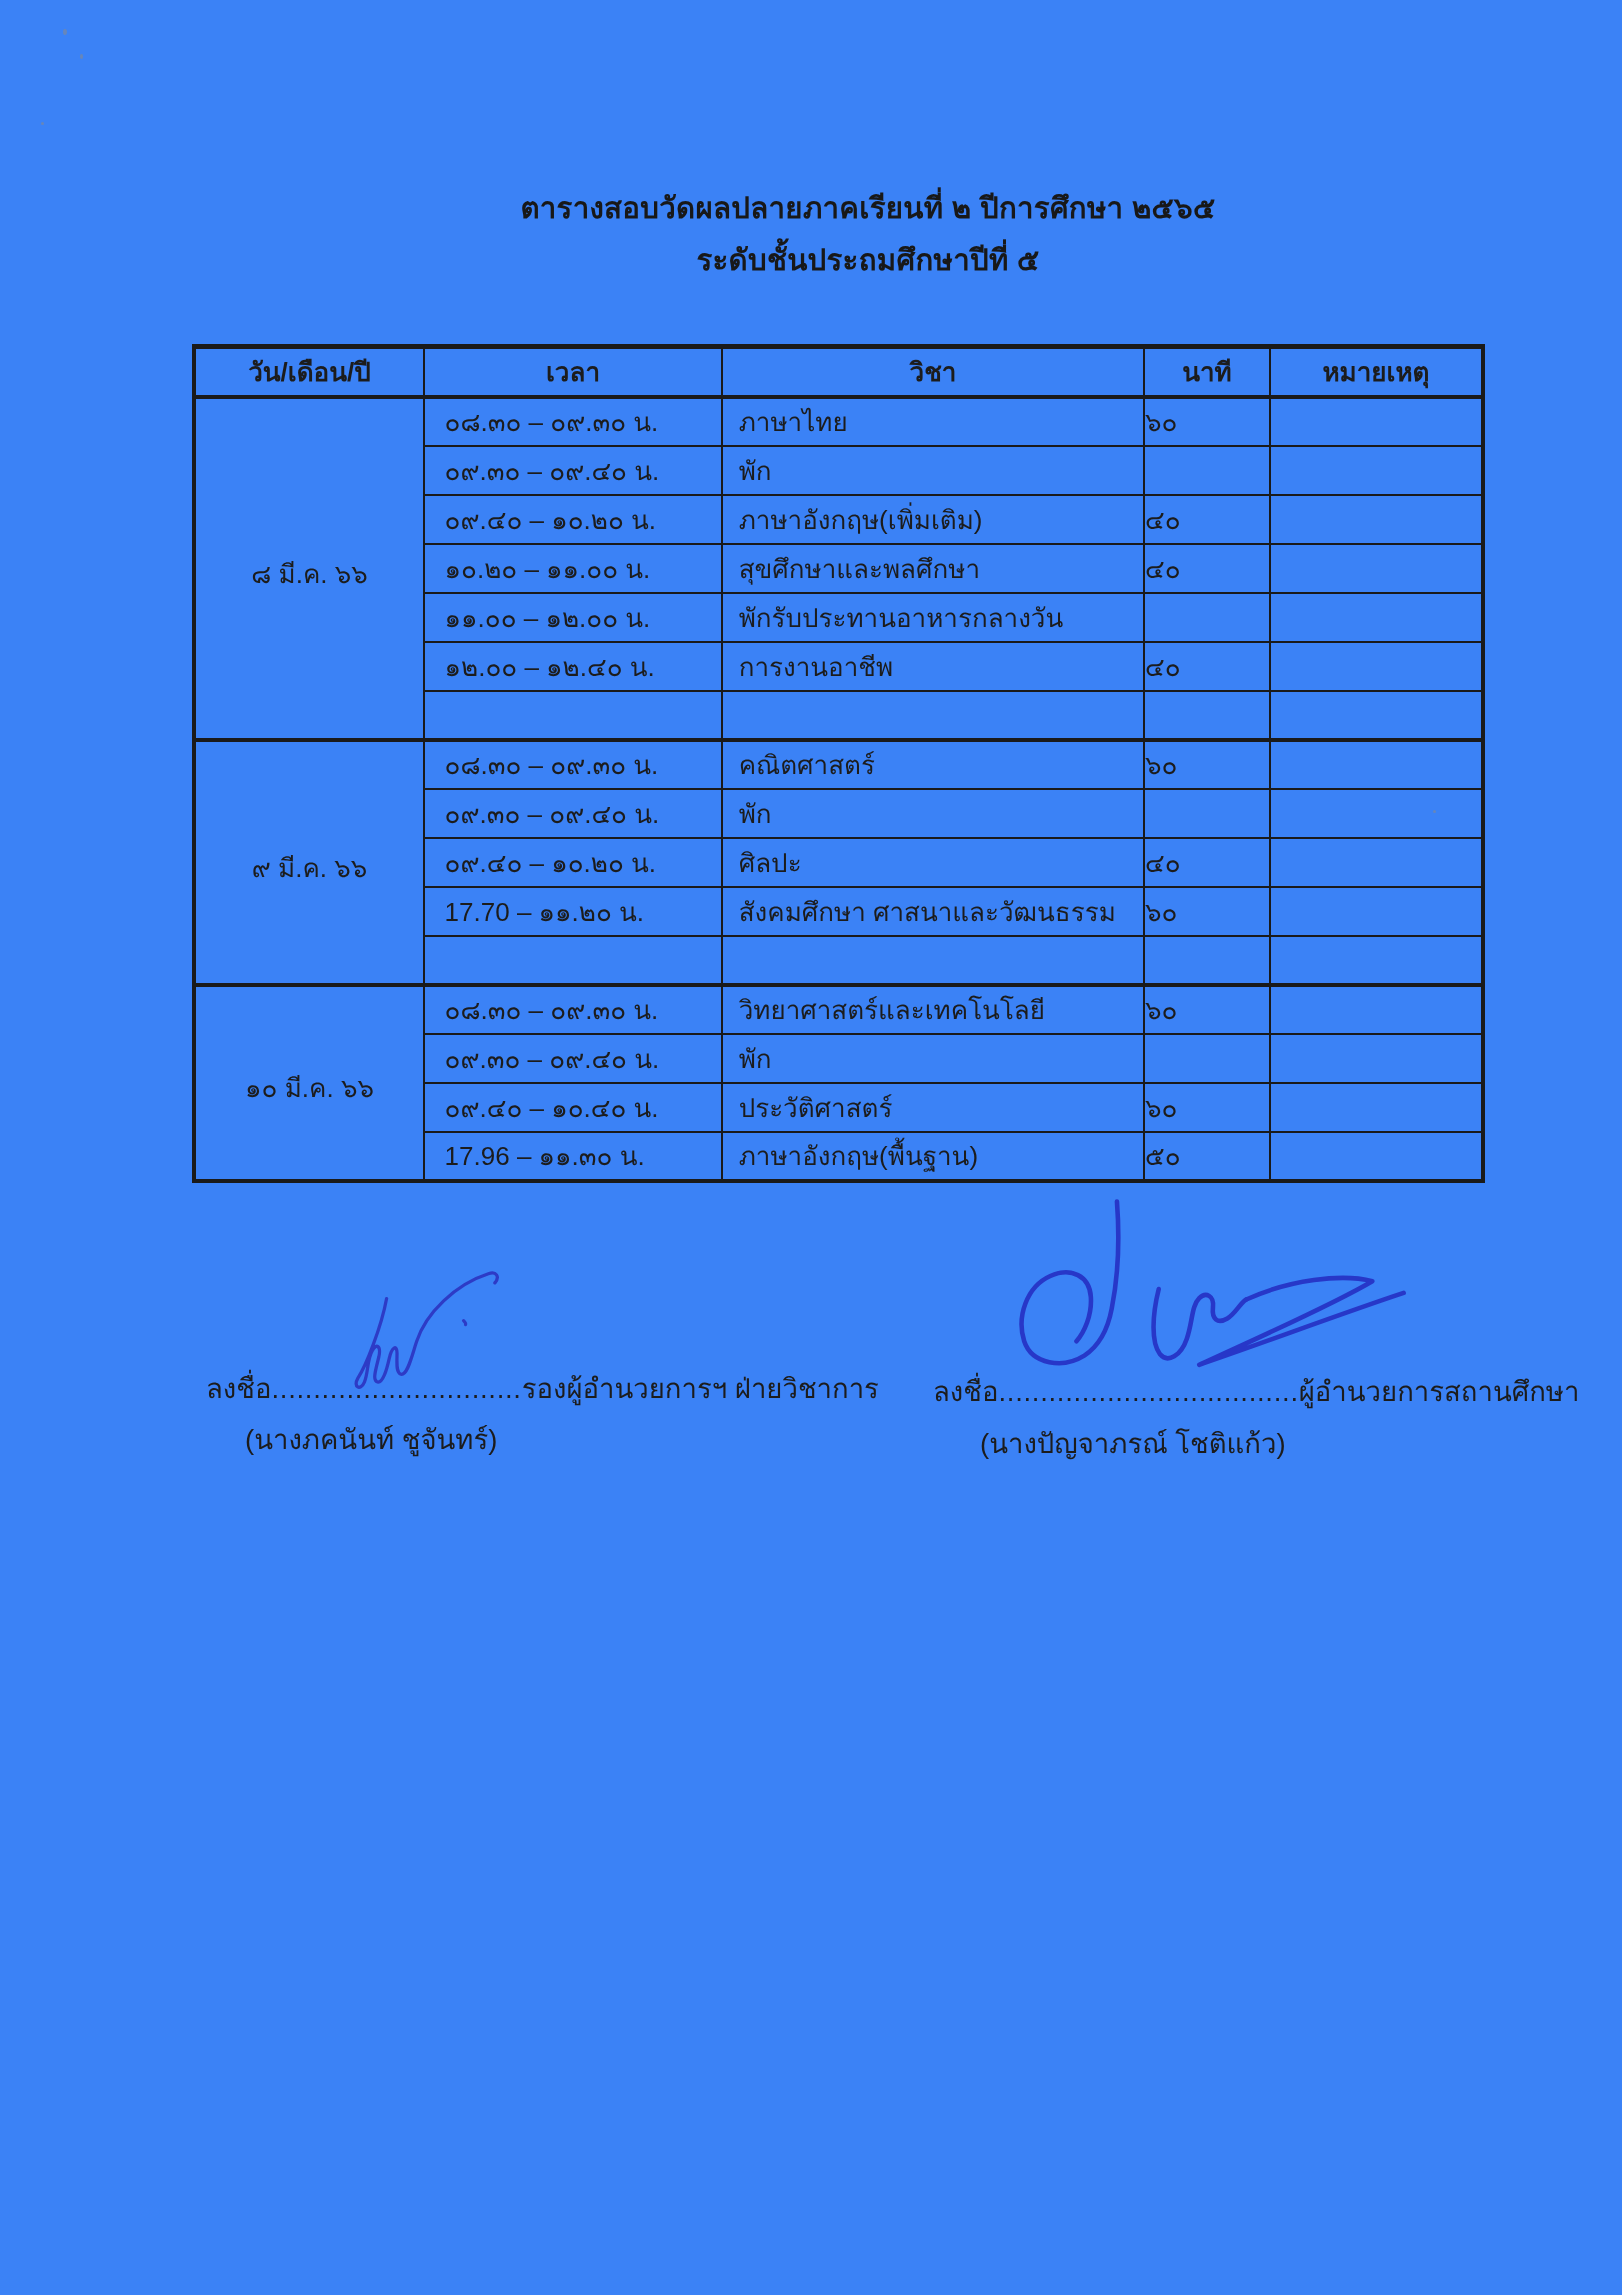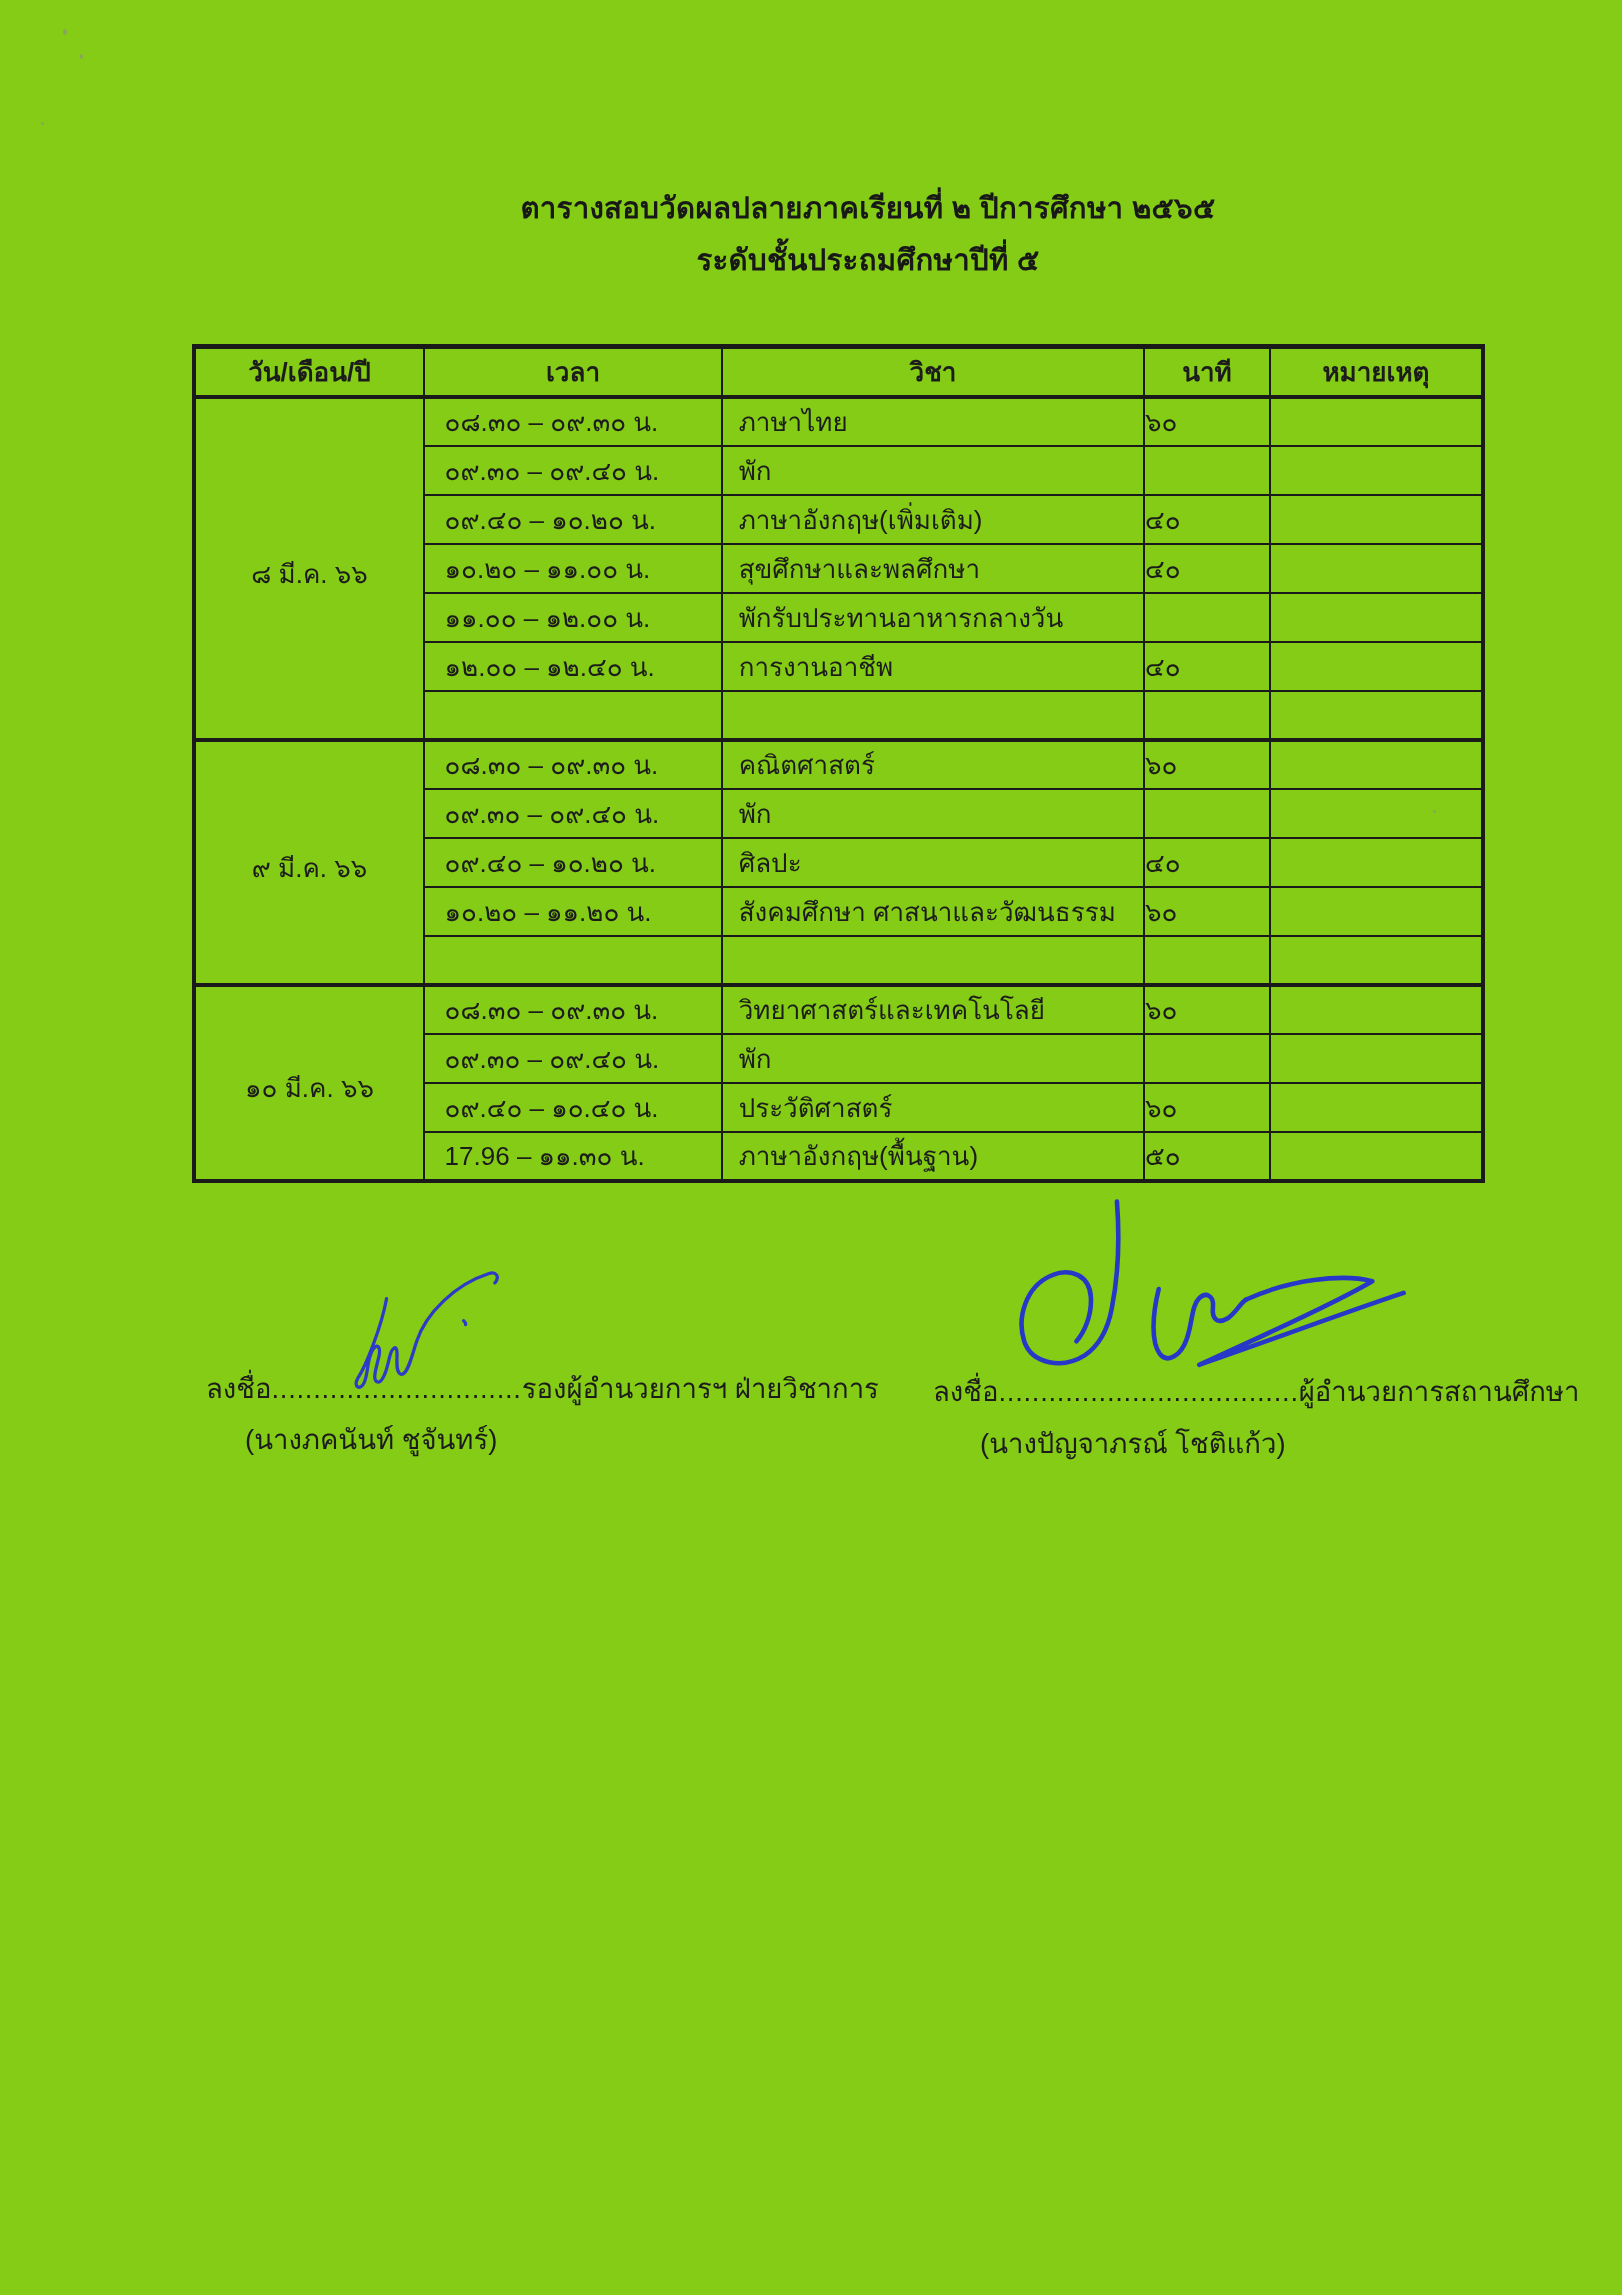--- a/index.html
+++ b/index.html
@@ -5,21 +5,21 @@
   * { margin: 0; padding: 0; box-sizing: border-box; }
   html, body { background: #ffffff; }
   body {
     position: relative;
     width: 1623px;
     height: 2295px;
     font-family: "Liberation Sans", sans-serif;
     color: #1e1e1e;
     overflow: hidden;
   }
-  .page { position: absolute; inset: 0; background: #84cc16; }
+  .page { position: absolute; inset: 0; background: #3b82f6; }
 
   
   .speck { position: absolute; background: #8a8a8a; border-radius: 50%; opacity: .55; }
 
   
   .doc-title {
     position: absolute;
     top: 182px; left: 0;
     width: 1623px;
     padding-left: 113px;
@@ -171,21 +171,21 @@
           <td class="min-cell"></td>
           <td class="remark-cell"></td>
         </tr>
         <tr>
           <td class="time-cell">๐๙.๔๐ – ๑๐.๒๐ น.</td>
           <td class="subject-cell">ศิลปะ</td>
           <td class="min-cell">๔๐</td>
           <td class="remark-cell"></td>
         </tr>
         <tr>
-          <td class="time-cell">๑๐.๒๐ – ๑๑.๒๐ น.</td>
+          <td class="time-cell">17.70 – ๑๑.๒๐ น.</td>
           <td class="subject-cell">สังคมศึกษา ศาสนาและวัฒนธรรม</td>
           <td class="min-cell">๖๐</td>
           <td class="remark-cell"></td>
         </tr>
         <tr>
           <td class="time-cell"></td>
           <td class="subject-cell"></td>
           <td class="min-cell"></td>
           <td class="remark-cell"></td>
         </tr>

